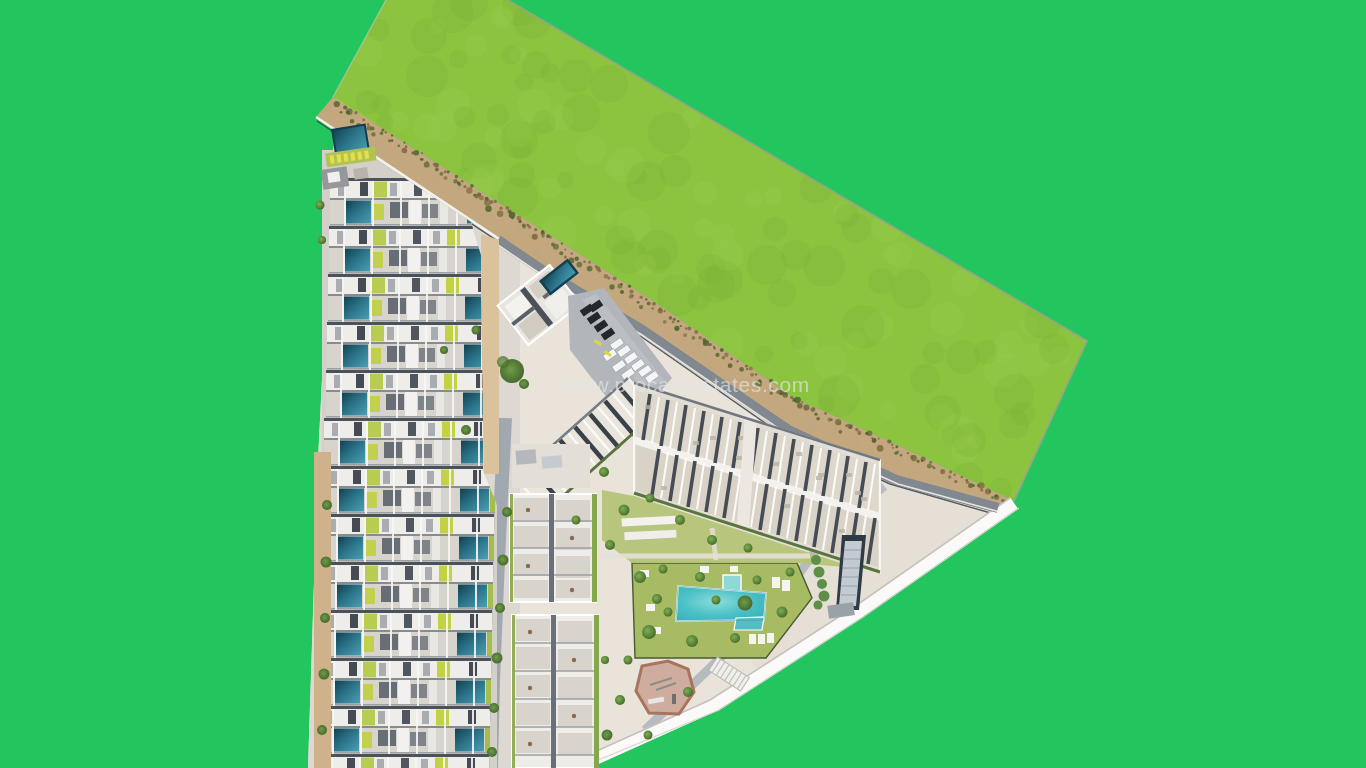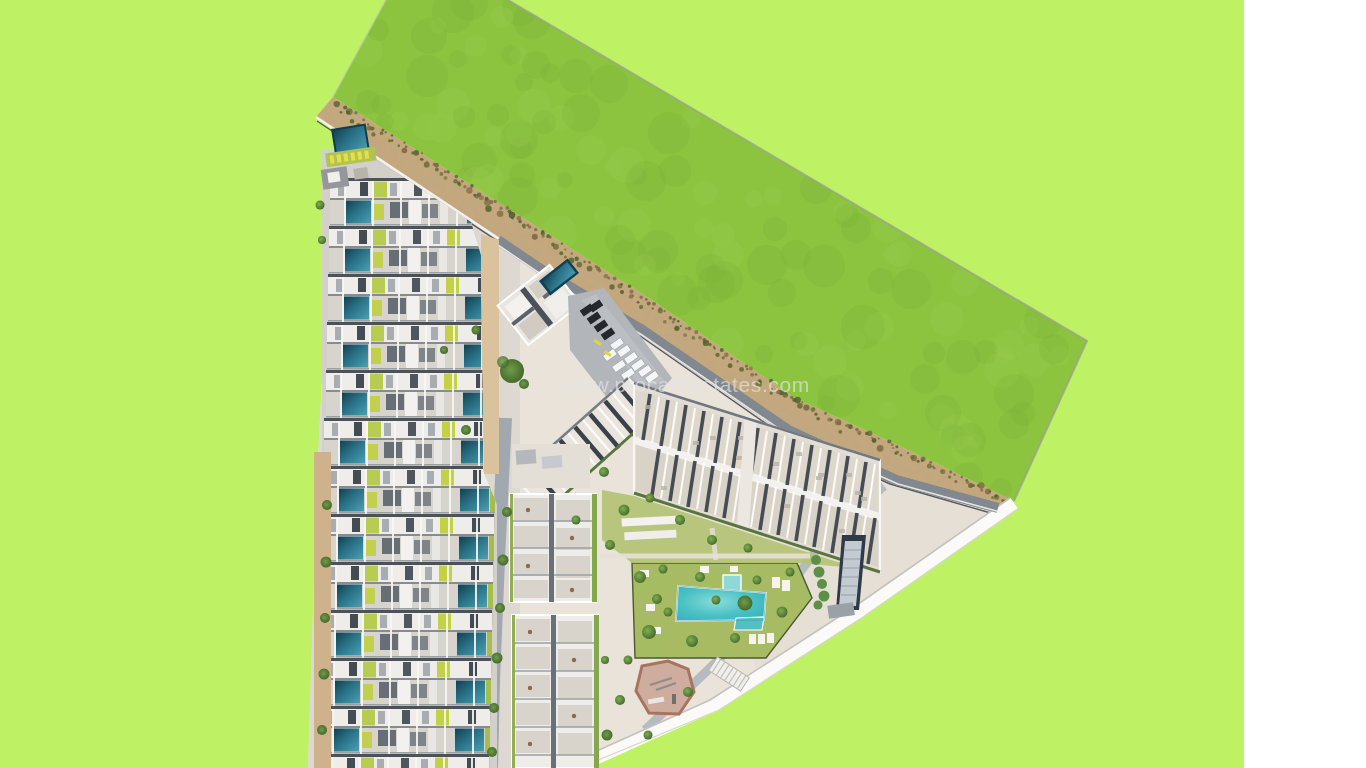--- a/index.html
+++ b/index.html
@@ -1,16 +1,16 @@
 <!DOCTYPE html>
 <html><head>
 <meta charset="utf-8">
 <style>
   html,body{margin:0;padding:0;background:#ffffff;}
-  .page{position:relative;width:1244px;height:768px;background:#bef264;overflow:hidden;
+  .page{position:relative;width:1366px;height:768px;background:#22c55e;overflow:hidden;
         font-family:"Liberation Sans", sans-serif;}
   svg{display:block;filter:blur(0.45px);}
 </style>
 </head>
 <body>
 <div class="page">
 <svg width="1366" height="768" viewBox="0 0 1366 768" xmlns="http://www.w3.org/2000/svg">
 <defs>
 
 <linearGradient id="poolg" x1="0" y1="0" x2="1" y2="1">

